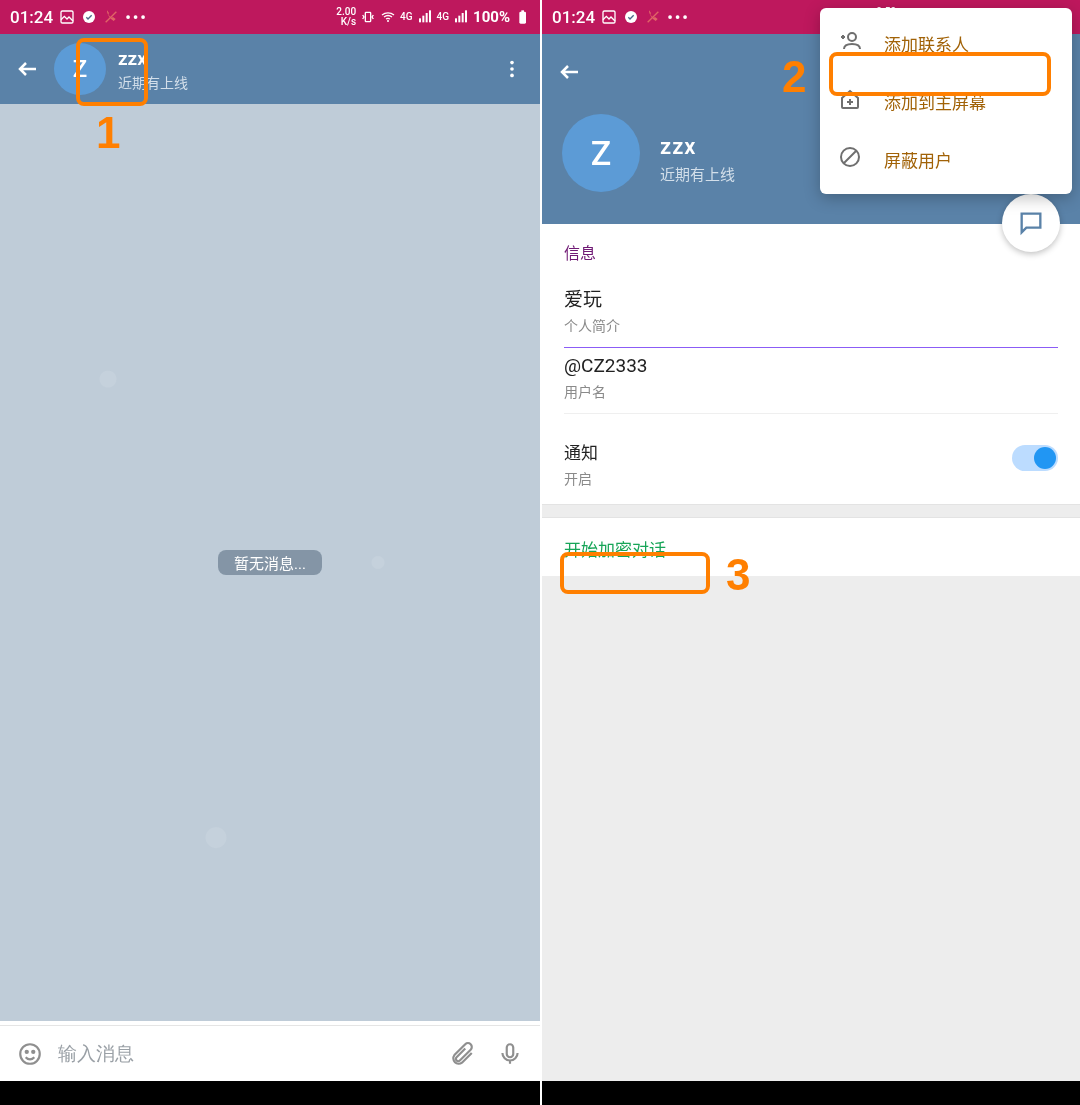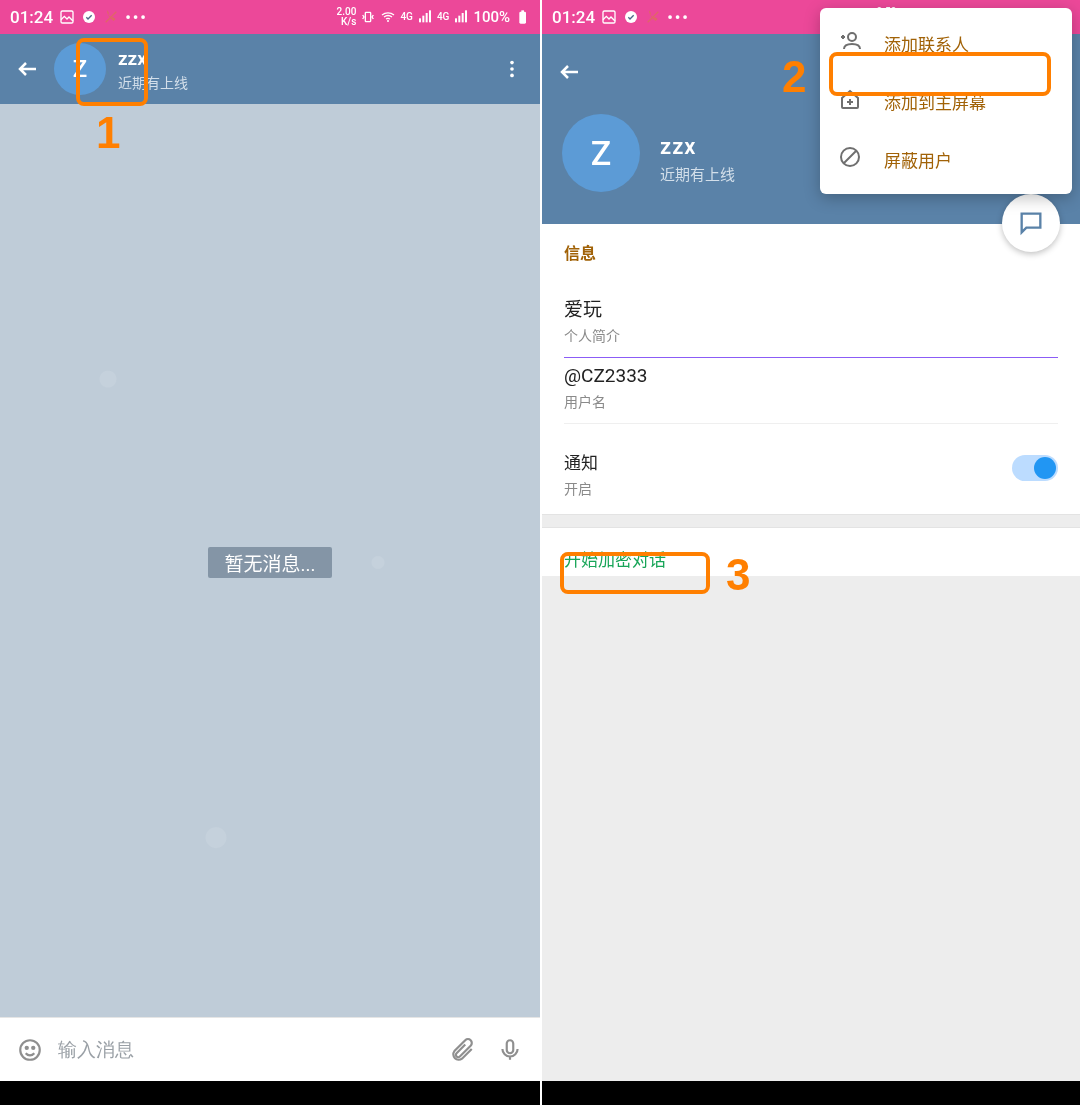--- a/index.html
+++ b/index.html
@@ -20,37 +20,37 @@
   .phone {
     width: 540px;
     height: 1105px;
     background: #fff;
     position: relative;
     overflow: hidden;
   }
   
   .statusbar {
     height: 34px;
-    background: #ec4899;
+    background: #be185d;
     color: #fff;
     display: flex;
     align-items: center;
     justify-content: space-between;
     padding: 0 10px;
     font-size: 16px;
     font-weight: 500;
   }
   .sb-left, .sb-right { display: flex; align-items: center; gap: 6px; }
   .sb-right { gap: 4px; }
   .sb-time { font-size: 17px; }
   .sb-icon { width: 16px; height: 16px; display:inline-flex; align-items:center; justify-content:center; }
   .sb-icon svg { width:100%; height:100%; }
   .sb-speed { font-size: 10px; line-height: 10px; text-align: right; margin-left: 42px; }
   .sb-4g { font-size: 10px; line-height: 10px;}
-  .sb-batt-text { font-size: 15px; }
+  .sb-batt-text { font-size: 15px; font-weight: bold; }
   
   .appbar {
     height: 70px;
     background: #5a82a8;
     display: flex;
     align-items: center;
     padding: 0 8px;
     color: #fff;
   }
   .back-btn { width: 40px; height: 40px; display:flex; align-items:center; justify-content:center; cursor:pointer; }
@@ -80,29 +80,29 @@
     background:
       radial-gradient(circle at 20% 30%, rgba(255,255,255,0.15) 0 8px, transparent 9px),
       radial-gradient(circle at 70% 50%, rgba(255,255,255,0.15) 0 6px, transparent 7px),
       radial-gradient(circle at 40% 80%, rgba(255,255,255,0.15) 0 10px, transparent 11px);
     opacity:0.6;
   }
   .empty-pill {
     background: rgba(100,120,140,0.65);
     color:#fff;
     padding: 2px 16px;
-    border-radius: 2px;
-    font-size: 19px;
+    border-radius: 8px;
+    font-size: 15px;
     position: relative;
     z-index:1;
   }
   
   .inputbar {
     position:absolute; left:0; right:0; bottom:24px;
-    height:64px;
+    height:56px;
     background:#fff;
     display:flex; align-items:center;
     padding: 0 10px;
     gap: 8px;
     border-top: 1px solid #e5e5e5;
   }
   .inputbar .icon-btn { width:40px; height:40px; display:flex; align-items:center; justify-content:center; cursor:pointer;}
   .inputbar .icon-btn svg { width:26px; height:26px; stroke:#8f8f8f; fill:none;}
   .msg-input {
     flex:1; border:none; outline:none;
@@ -158,21 +158,21 @@
     height: 58px;
     padding: 0 18px;
     gap: 22px;
     cursor:pointer;
     font-size: 17px;
     color:#a16207;
   }
   .popup-item svg { width:24px; height:24px; stroke:#6f6f6f; fill:none; stroke-width:2;}
   
   .info-section { background:#fff; padding: 16px 22px 10px; }
-  .section-title { color:#a16207; font-size:16px; font-weight:700; margin-bottom:22px;}
+  .section-title { color:#701a75; font-size:16px; font-weight:400; margin-bottom:12px;}
   .info-row { padding: 8px 0 12px; }
   .info-row + .info-row { border-top: 1px solid #8b5cf6; padding-top: 6px;}
   .info-value { font-size:19px; color:#222; }
   .info-label { font-size:14px; color:#8a8a8a; margin-top:4px; }
   .notif-row {
     border-top: 1px solid #efefef;
     padding: 14px 0 6px;
     display:flex; align-items:center; justify-content:space-between;
   }
   .notif-text .info-value { font-size:17px;margin-top:11px; }

